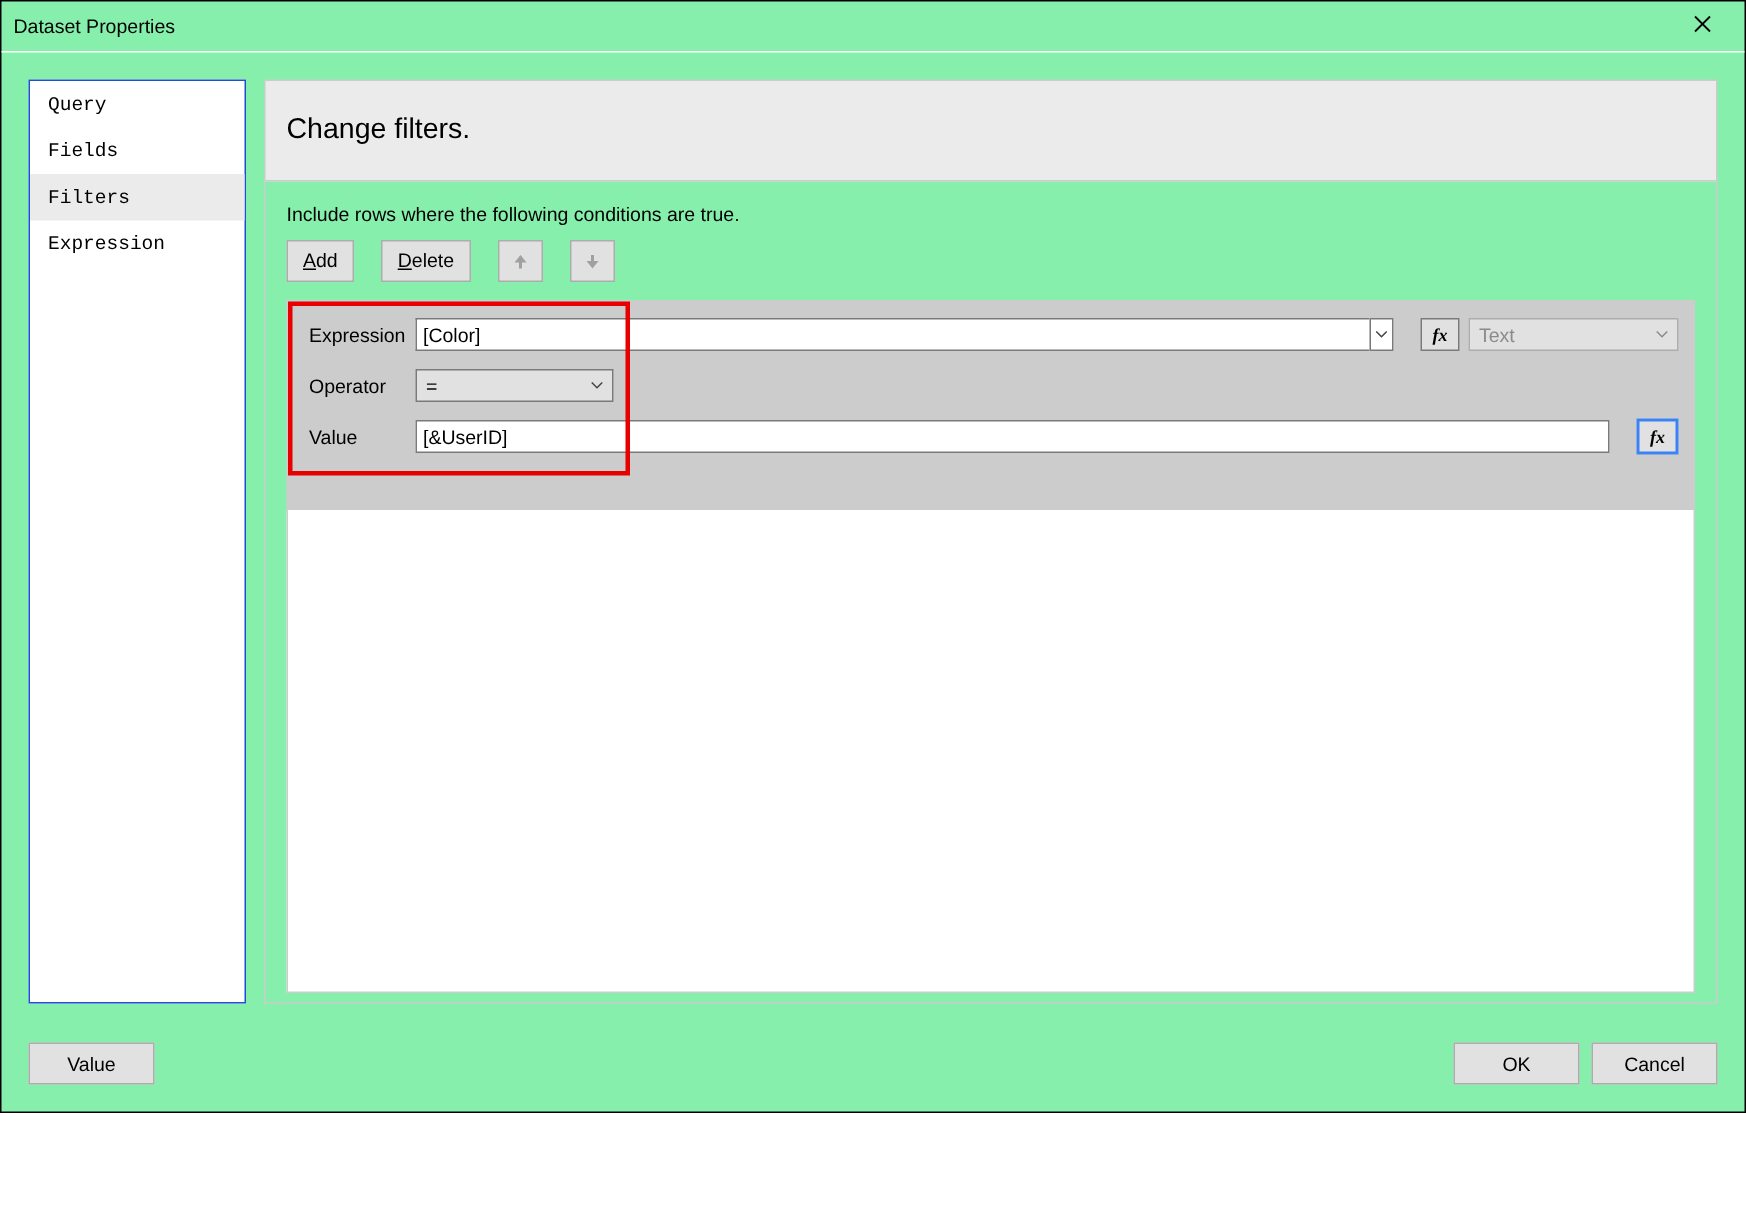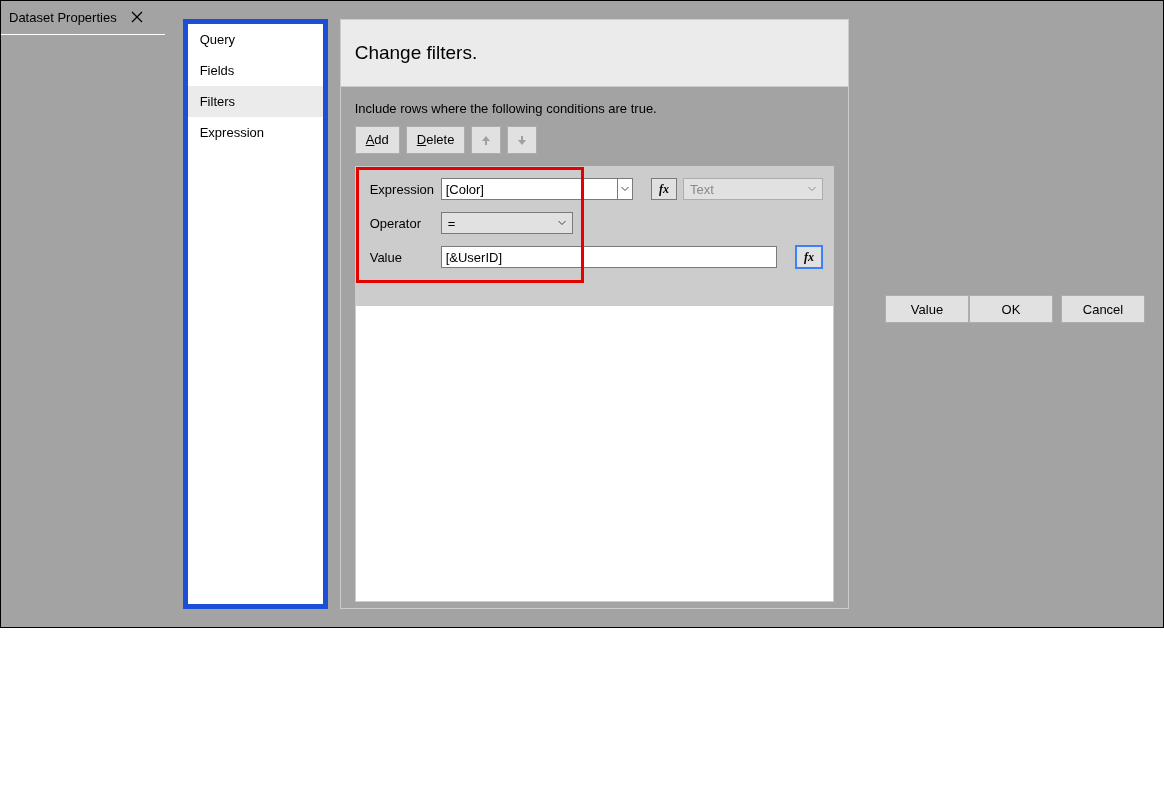--- a/index.html
+++ b/index.html
@@ -8,25 +8,25 @@
     font-family: "Segoe UI", Tahoma, sans-serif;
     font-size: 13px;
     color: #000;
     background: #fff;
     width: 1164px;
     height: 810px;
     overflow: hidden;
   }
   .window {
     width: 1164px;
-    height: 628px;
+    height: 742px;
     border: 1px solid #000;
     display: flex;
-    flex-direction: row;
-    background: #a3a3a3;
+    flex-direction: column;
+    background: #86efac;
   }
   .titlebar {
     height: 34px;
     display: flex;
     align-items: center;
     padding: 0 8px 0 8px;
     border-bottom: 1px solid #fff;
   }
   .titlebar .title {
     flex: 1;
@@ -40,22 +40,23 @@
     line-height: 34px;
   }
   .content-area {
     flex: 1;
     padding: 18px;
     display: flex;
     gap: 12px;
   }
   .side-nav {
     width: 145px;
-    border: 5px solid #1d4ed8;
-    background: #fff;
+    border: 1px solid #1d4ed8;
+    background: #fff;
+    font-family: Liberation Mono, monospace;
   }
   .side-nav .nav-item {
     padding: 8px 12px;
     cursor: pointer;
     font-size: 13px;
   }
   .side-nav .nav-item.selected {
     background: #ebebeb;
   }
   .main-panel {
@@ -75,21 +76,21 @@
     padding: 14px 14px 6px 14px;
     display: flex;
     flex-direction: column;
   }
   .desc {
     font-size: 13px;
     margin-bottom: 10px;
   }
   .toolbar {
     display: flex;
-    gap: 6px;
+    gap: 18px;
     margin-bottom: 12px;
   }
   .tb-btn {
     border: 1px solid #adadad;
     background: #e1e1e1;
     padding: 5px 10px;
     font-size: 13px;
     cursor: pointer;
   }
   .tb-btn .ul { text-decoration: underline; }

